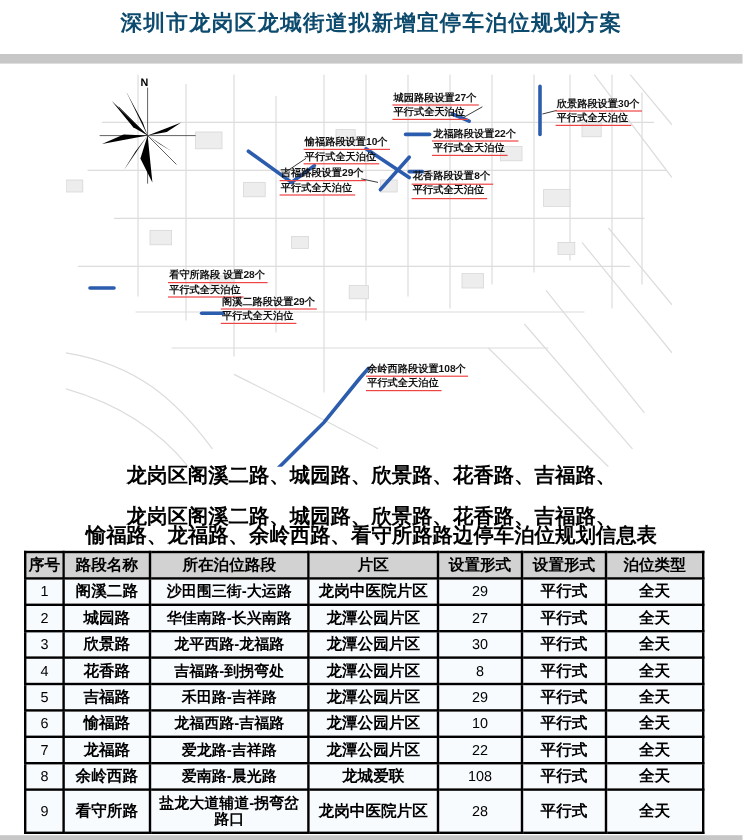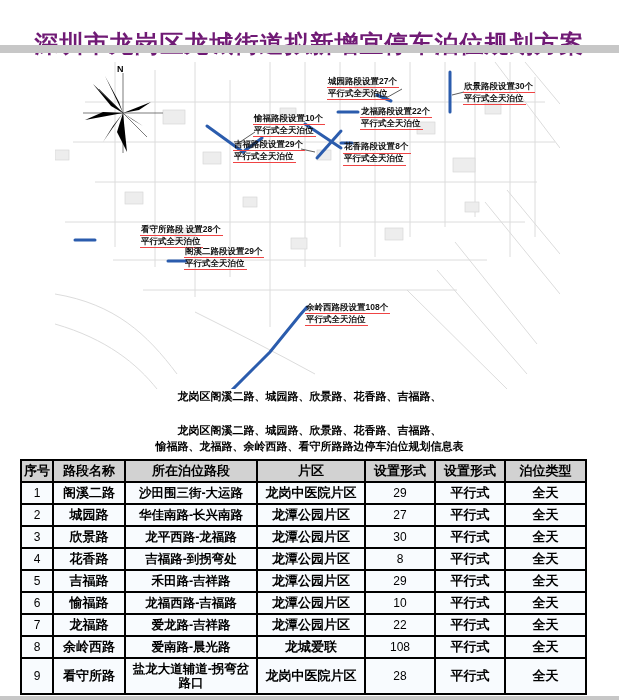--- a/index.html
+++ b/index.html
@@ -1,19 +1,19 @@
 <!DOCTYPE html>
 <html><head>
 <meta charset="utf-8">
 <style>
   html,body{margin:0;padding:0;background:#fff;}
   .page{position:relative;width:619px;height:700px;background:#fff;overflow:hidden;
         font-family:"Liberation Sans","DejaVu Sans",sans-serif;}
   .title{position:absolute;top:7px;left:0;width:619px;text-align:center;
-         font-size:24px;font-weight:bold;color:#701a75;letter-spacing:1px;white-space:nowrap;margin-top:21px;}
+         font-size:18px;font-weight:bold;color:#0c4a6e;letter-spacing:1px;white-space:nowrap;}
   .bar{position:absolute;left:0;width:619px;background:#c7c7c7;}
   .bar-top{top:45px;height:8px;}
   .bar-bottom{top:696px;height:4px;}
 
   
   .map{position:absolute;left:55px;top:62px;width:505px;height:327px;background:#fff;}
   .map svg{position:absolute;left:0;top:0;}
   .ann{position:absolute;font-size:8.5px;font-weight:bold;color:#111;line-height:11px;white-space:nowrap;}
   .ann .ln{display:inline-block;border-bottom:1px solid #ef4444;padding:0 2px 0 1px;}
   .ann div{line-height:11px;}
@@ -23,21 +23,21 @@
   .ann-longfu{left:305px;top:44px;}
   .ann-jifu{left:178px;top:77px;}
   .ann-huaxiang{left:288px;top:80px;font-family:Liberation Mono, monospace;}
   .ann-kanshousuo{left:38px;top:162px;margin-left:47px;}
   .ann-gexi{left:129px;top:184px;}
   .ann-yulingxi{left:250px;top:240px;}
   .compass-label{position:absolute;left:62px;top:2px;font-size:9px;font-weight:bold;color:#000;}
 
   
   .caption{position:absolute;left:0;width:619px;text-align:center;font-weight:bold;
-           font-size:11px;color:#000;line-height:15.5px;}
+           font-size:17px;color:#000;line-height:15.5px;}
   .caption-diagram{top:389px;}
   .caption-table{top:423px;}
 
   
   .tbl-wrap{position:absolute;left:20px;top:459px;width:572px;}
   table{border-collapse:collapse;table-layout:fixed;width:485px;}
   th,td{border:2px solid #000;text-align:center;vertical-align:middle;
         overflow:hidden;padding:0 1px;}
   th{background:#d2d2d2;font-size:13px;font-weight:bold;color:#000;height:20px;}
   td{background:#f8fbfe;font-size:13px;font-weight:bold;color:#000;}

